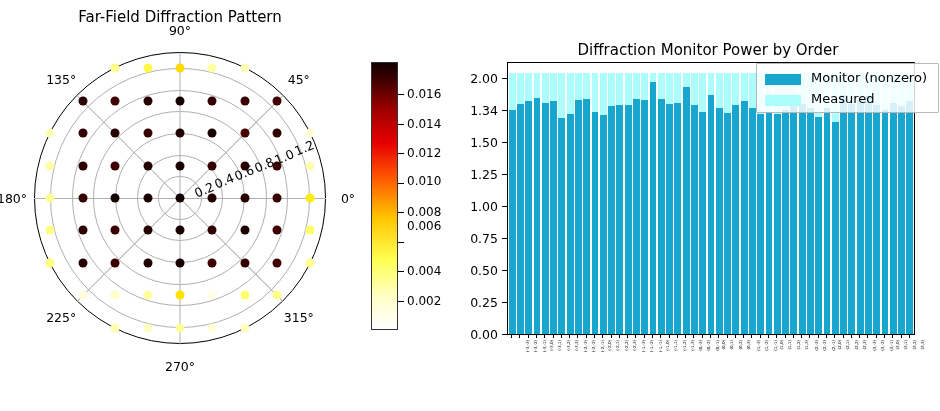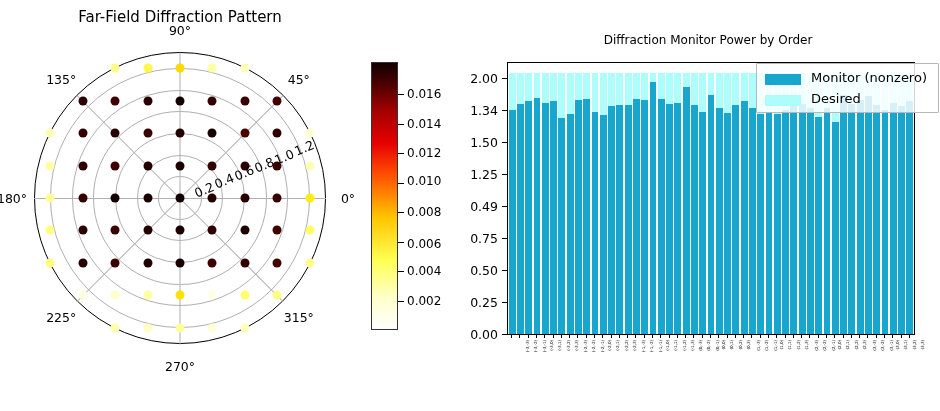--- a/index.html
+++ b/index.html
@@ -21,21 +21,21 @@
 
   
   #cbar-panel{position:absolute;left:364px;top:0;width:96px;height:411px;}
   #cbar{position:absolute;left:7px;top:62px;width:27px;height:268px;border:1px solid #333;box-sizing:border-box;
         background:linear-gradient(to top,#ffffff 0%,#ffffc8 12%,#ffff52 26%,#ffc400 42%,#ff4f00 58%,#e60000 70%,#a30000 82%,#4d0000 92%,#120000 100%);}
   .cbtick{position:absolute;left:34px;width:6px;height:1px;background:#000;}
   .cbtxt{position:absolute;left:43px;font-size:12px;color:#000;transform:translateY(-50%);white-space:nowrap;}
 
   
   #bar-panel{position:absolute;left:460px;top:0;width:480px;height:411px;}
-  #bar-title{left:20px;top:33px;width:456px;font-size:12px;}
+  #bar-title{left:20px;top:41px;width:456px;font-size:15px;}
   #bar-axes{position:absolute;left:47px;top:62px;width:408px;height:273px;border:1.3px solid #000;box-sizing:border-box;background:#fff;overflow:hidden;}
   .bwrap{position:absolute;bottom:0;}
   .bdesired{position:absolute;bottom:0;left:0;width:100%;background:#aefdfd;}
   .bmeas{position:absolute;bottom:0;left:0;width:100%;background:#17a6ce;}
   .ytick{position:absolute;width:5px;height:1px;background:#000;left:-5px;}
   .ytxt{position:absolute;font-size:12.5px;color:#000;transform:translateY(-50%);text-align:right;white-space:nowrap;}
   .xtick{position:absolute;width:1px;height:4px;background:#000;}
   .xtxt{position:absolute;font-size:4.2px;color:#000;white-space:nowrap;transform-origin:100% 0;transform:rotate(-90deg);letter-spacing:-0.1px;}
   #bar-xlabel{left:47px;top:388px;width:408px;text-align:center;font-size:12.5px;}
   #legend{position:absolute;left:296px;top:63px;width:183px;height:50px;border:1px solid #b8b8b8;
@@ -162,21 +162,21 @@
   </div>
 
   <div id="cbar-panel">
     <div id="cbar"></div>
     <div id="cbar-ticks">
         <div class="cbtick" style="top: 300.549px;"></div>
         <div class="cbtxt" style="top: 300.549px;">0.002</div>
         <div class="cbtick" style="top: 271.099px;"></div>
         <div class="cbtxt" style="top: 271.099px;">0.004</div>
         <div class="cbtick" style="top: 241.648px;"></div>
-        <div class="cbtxt" style="top: 244px; text-align: right;">0.006</div>
+        <div class="cbtxt" style="top: 226px; text-align: right;">0.006</div>
         <div class="cbtick" style="top: 212.198px;"></div>
         <div class="cbtxt" style="top: 212.198px;">0.008</div>
         <div class="cbtick" style="top: 182.747px;"></div>
         <div class="cbtxt" style="top: 181px;">0.010</div>
         <div class="cbtick" style="top: 153.297px;"></div>
         <div class="cbtxt" style="top: 153.297px;">0.012</div>
         <div class="cbtick" style="top: 123.846px;"></div>
         <div class="cbtxt" style="top: 123.846px;">0.014</div>
         <div class="cbtick" style="top: 94.3956px;"></div>
         <div class="cbtxt" style="top: 94.3956px;">0.016</div>
@@ -388,21 +388,21 @@
     <div id="bar-yticks">
         <div class="ytick" style="left: 42px; top: 334px;"></div>
         <div class="ytxt" style="top: 334px; right: 442px; position: absolute;">0.00</div>
         <div class="ytick" style="left: 42px; top: 302.042px;"></div>
         <div class="ytxt" style="top: 302.042px; right: 442px; position: absolute;">0.25</div>
         <div class="ytick" style="left: 42px; top: 270.085px;"></div>
         <div class="ytxt" style="top: 270.085px; right: 442px; position: absolute;">0.50</div>
         <div class="ytick" style="left: 42px; top: 238.127px;"></div>
         <div class="ytxt" style="top: 238.127px; right: 442px; position: absolute;">0.75</div>
         <div class="ytick" style="left: 42px; top: 206.17px;"></div>
-        <div class="ytxt" style="top: 206.17px; right: 442px; position: absolute;">0.49</div>
+        <div class="ytxt" style="top: 206.17px; right: 442px; position: absolute;">1.00</div>
         <div class="ytick" style="left: 42px; top: 174.212px;"></div>
         <div class="ytxt" style="top: 174.212px; right: 442px; position: absolute;">1.25</div>
         <div class="ytick" style="left: 42px; top: 142.255px;"></div>
         <div class="ytxt" style="top: 142.255px; right: 442px; position: absolute;">1.50</div>
         <div class="ytick" style="left: 42px; top: 110.297px;"></div>
         <div class="ytxt" style="top: 110.297px; right: 442px; position: absolute;">1.34</div>
         <div class="ytick" style="left: 42px; top: 78.3396px;"></div>
         <div class="ytxt" style="top: 78.3396px; right: 442px; position: absolute;">2.00</div>
       </div>
     <div id="bar-xticks">
@@ -505,18 +505,18 @@
         <div class="xtick" style="left: 448.857px; top: 334px;"></div>
         <div class="xtxt" style="left: 450.857px; top: 340px;">(3,3)</div>
       </div>
     <div id="legend">
         <div class="lgrow" style="top: 5px;">
           <div class="lgsw" style="background: rgb(23, 166, 206);"></div>
           <div class="lgtx">Monitor (nonzero)</div>
         </div>
         <div class="lgrow" style="top: 26px;">
           <div class="lgsw" style="background: rgb(174, 253, 253);"></div>
-          <div class="lgtx">Desired</div>
+          <div class="lgtx">Measured</div>
         </div>
       </div>
   </div>
 
 </div>
 
 </body></html>

